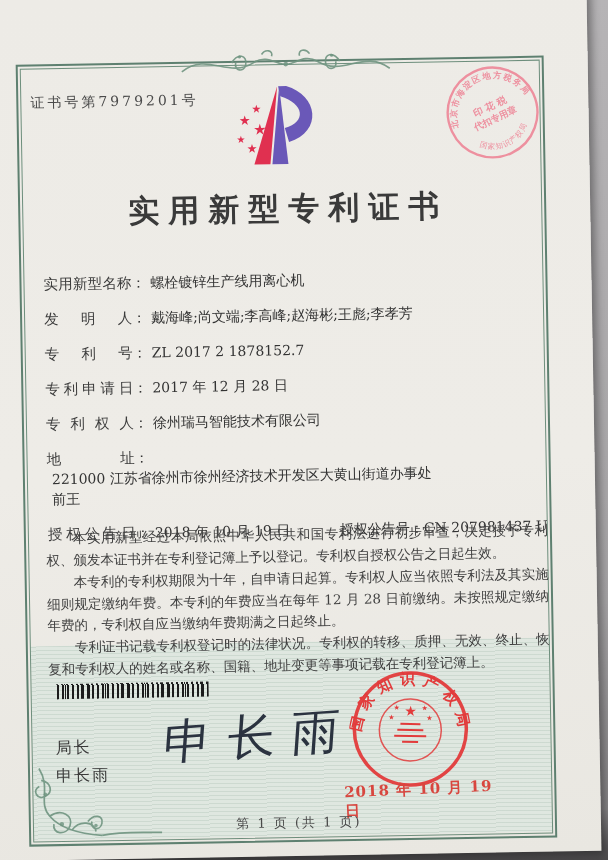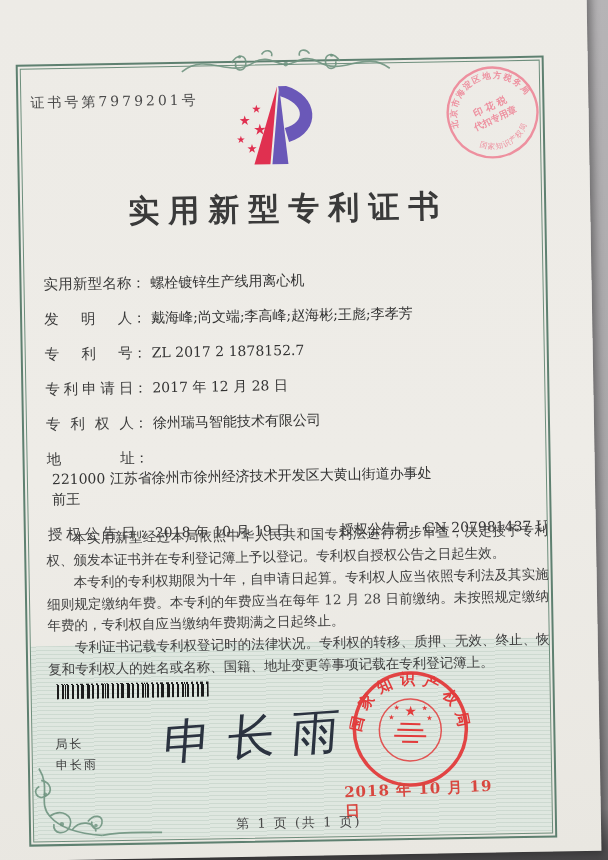--- a/index.html
+++ b/index.html
@@ -28,21 +28,21 @@
   .colon{vertical-align:top;}
   .fv{display:inline-block;margin-left:5px;vertical-align:top;color:#333;}
   .addr .fv{max-width:382px;}
   .grantno{position:absolute;left:292px;top:0;white-space:nowrap;}
   .paras{position:absolute;left:54px;top:530px;width:502px;font-size:13.5px;line-height:1.62;
          color:#3f3f3f;text-align:justify;}
   .paras p{margin:0;text-indent:2em;}
   .barcode{position:absolute;left:62px;top:686px;width:152px;height:15px;
          background:repeating-linear-gradient(90deg,#1c1c1c 0 2px,rgba(0,0,0,0) 2px 5px),
                     repeating-linear-gradient(90deg,#1c1c1c 0 1px,rgba(0,0,0,0) 1px 8px);}
-  .signblock{position:absolute;left:60px;top:736px;font-size:12px;line-height:1.75;
+  .signblock{position:absolute;left:60px;top:736px;font-size:16px;line-height:1.75;
          letter-spacing:2px;color:#3a3a3a;}
   .autograph{position:absolute;left:168px;top:710px;font-size:48px;color:#2b3340;
          letter-spacing:16px;transform:rotate(-3deg) skewX(-8deg);white-space:nowrap;}
   .seal{position:absolute;left:354px;top:676px;width:122px;height:122px;transform:rotate(2deg);}
   .sealdate{position:absolute;left:348px;top:788px;width:160px;font-size:15px;font-weight:600;
          color:#d8463f;letter-spacing:1px;transform:rotate(-1.5deg);}
   .footer{position:absolute;left:0;top:820px;width:100%;text-align:center;font-size:13px;
          letter-spacing:2px;color:#4a4a4a;}
   .cornerflourish{position:absolute;left:35px;top:766px;width:152px;height:78px;}
   .topornament{position:absolute;left:50%;margin-left:-108px;top:46px;width:216px;height:42px;}

